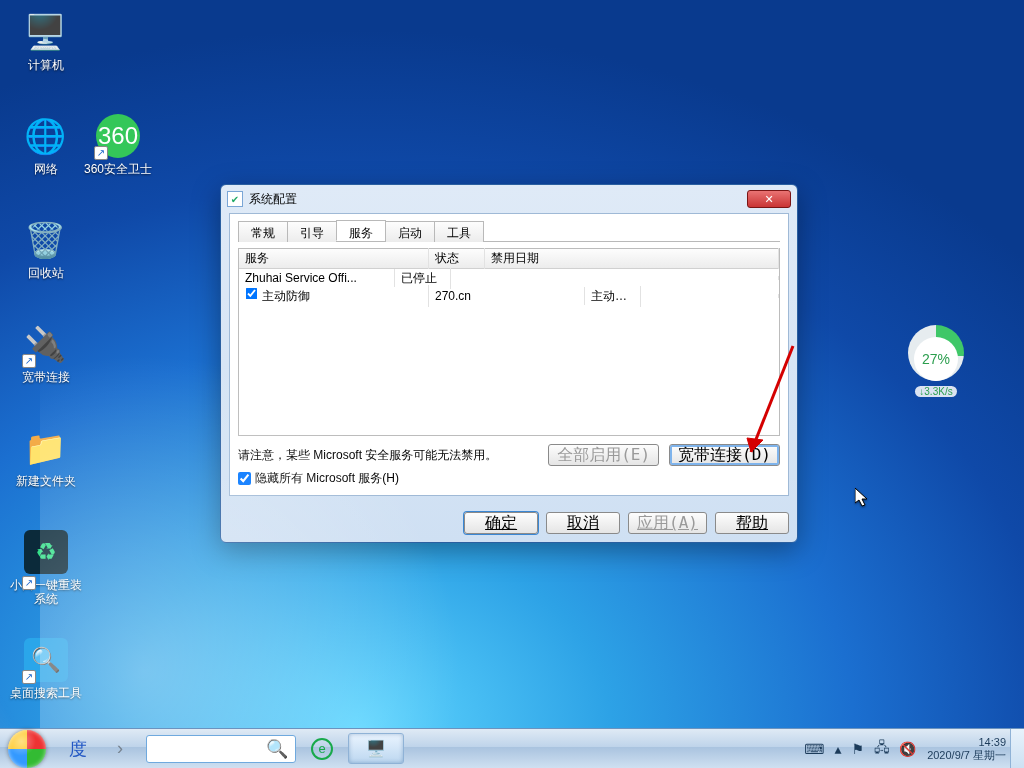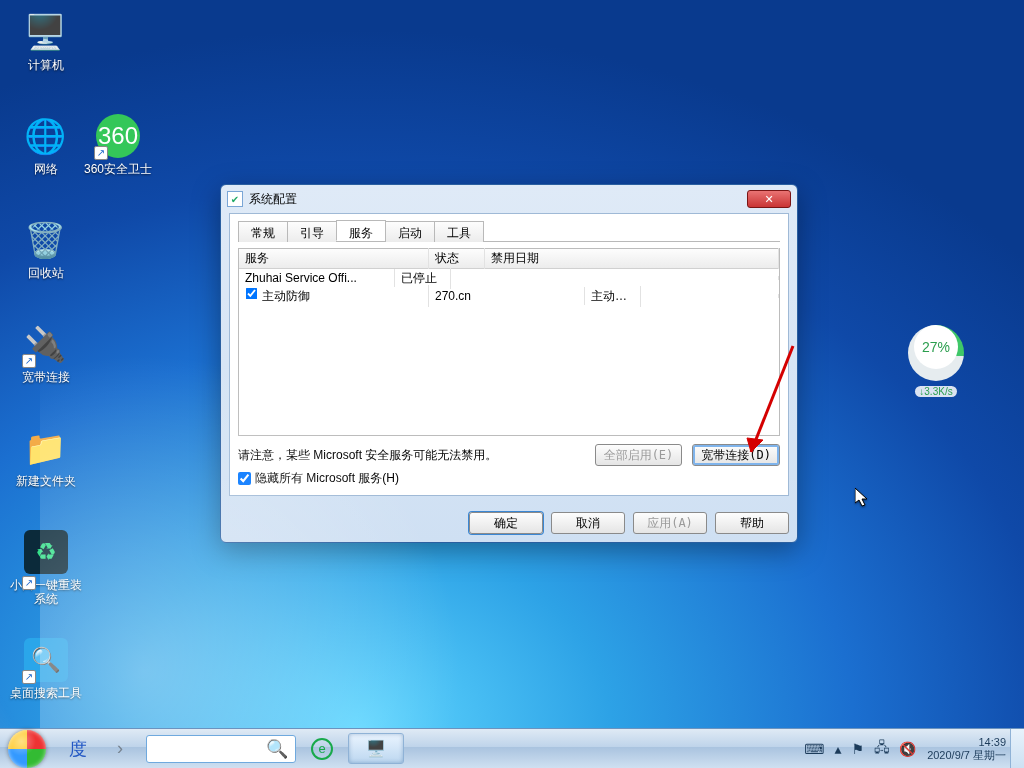--- a/index.html
+++ b/index.html
@@ -24,21 +24,21 @@
 
 
 .dicon { position:absolute; width:72px; text-align:center; color:#fff; font-size:12px; cursor:pointer; }
 .dicon .glyph { width:48px; height:48px; margin:0 auto 2px; display:flex; align-items:center; justify-content:center; font-size:34px; }
 .dicon .lbl { text-shadow:0 1px 2px rgba(0,0,0,.7); line-height:14px; }
 .shortcut-badge { position:absolute; left:12px; bottom:16px; width:14px; height:14px; background:#fff; border:1px solid #888; border-radius:2px; font-size:10px; color:#1a64c8; line-height:12px; }
 
 
 .widget360 { position:absolute; right:50px; top:325px; width:76px; text-align:center; }
 .ring { width:56px; height:56px; border-radius:50%; margin:0 auto;
-  background: conic-gradient(#3fc768 0 97deg, #e6ecef 97deg 360deg); display:flex; align-items:flex-start; justify-content:center; }
+  background: conic-gradient(#3fc768 0 97deg, #e6ecef 97deg 360deg); display:flex; align-items:flex-end; justify-content:center; }
 .ring-inner { width:44px; height:44px; border-radius:50%; background:#fff; display:flex; align-items:center; justify-content:center; font-size:14px; color:#2b9e4e; }
 .ring-sub { font-size:10px; color:#2b9e4e; margin-top:2px; background:rgba(255,255,255,.85); border-radius:8px; display:inline-block; padding:0 4px;}
 
 
 .cursor { position:absolute; right:155px; bottom:260px; width:14px; height:20px; }
 .cursor svg { filter: drop-shadow(0 1px 1px rgba(0,0,0,.5)); }
 
 
 .win { position:absolute; left:220px; top:184px; width:578px; border:1px solid #2a5fa0; border-radius:6px;
   background: linear-gradient(#dfeaf7,#cfe0f3); box-shadow:0 8px 28px rgba(0,0,0,.35); }
@@ -56,27 +56,27 @@
 
 .listwrap { border:1px solid #bcbcbc; height:188px; margin-top:6px; background:#fff; font-family:"SimSun","NSimSun",monospace; font-size:12px; }
 .lhdr { display:flex; background:linear-gradient(#fdfdfd,#ececec); border-bottom:1px solid #d0d0d0; height:20px; align-items:center; }
 .lhdr div, .lrow div { padding:2px 6px; border-right:1px solid #e2e2e2; white-space:nowrap; overflow:hidden; text-overflow:ellipsis; }
 .col-svc{flex:0 0 190px}.col-mfr{flex:0 0 156px}.col-st{flex:0 0 56px}.col-dd{flex:1}
 .lrow { display:flex; height:18px; align-items:center; }
 .lrow input[type=checkbox]{ margin-right:4px; transform:scale(.9); }
 
 .note { font-size:12px; margin:8px 0 4px; display:flex; align-items:center; gap:10px; font-family:"SimSun","NSimSun",monospace; }
 .note .txt { flex:1; }
-.btn { min-width:86px; height:22px; font-size:12px; border:1px solid #8a8a8a; border-radius:3px; background:linear-gradient(#fdfdfd,#e5e5e5); cursor:pointer; padding:0 8px; font-family:"SimSun","NSimSun",monospace; }
+.btn { min-width:86px; height:22px; font-size:16px; border:1px solid #8a8a8a; border-radius:3px; background:linear-gradient(#fdfdfd,#e5e5e5); cursor:pointer; padding:0 8px; font-family:"SimSun","NSimSun",monospace; }
 .btn[disabled]{ color:#9a9a9a; cursor:default; }
 .btn.focus { box-shadow:0 0 0 2px #7fb4ec inset; }
 .hidechk { font-size:12px; font-family:"SimSun","NSimSun",monospace; display:flex; align-items:center; gap:4px; }
 
 .dlg-actions { display:flex; gap:8px; justify-content:flex-end; padding:8px; }
-.dlg-actions .btn { min-width:74px; }
+.dlg-actions .btn { min-width:74px;text-decoration:underline; }
 
 
 .arrow { position:absolute; left:520px; top:155px; pointer-events:none; }
 .arrow svg line, .arrow svg polygon { stroke:#d40000; }
 
 
 .taskbar { position:absolute; left:0; right:0; bottom:0; height:40px;
   background:linear-gradient(#dfeaf5,#bfd4ea 45%,#a9c3df 46%,#cfe0f1); border-top:1px solid #6b93bf; display:flex; align-items:stretch; }
 .start { width:54px; display:flex; align-items:center; justify-content:center; cursor:pointer; }
 .start-orb { width:38px; height:38px; border-radius:50%; background:radial-gradient(circle at 35% 30%, #fff6, #0000 40%), conic-gradient(#e33 0 90deg,#3b3 90deg 180deg,#39f 180deg 270deg,#fc3 270deg 360deg); box-shadow:0 0 4px rgba(0,0,0,.4), inset 0 0 4px rgba(255,255,255,.6); }

